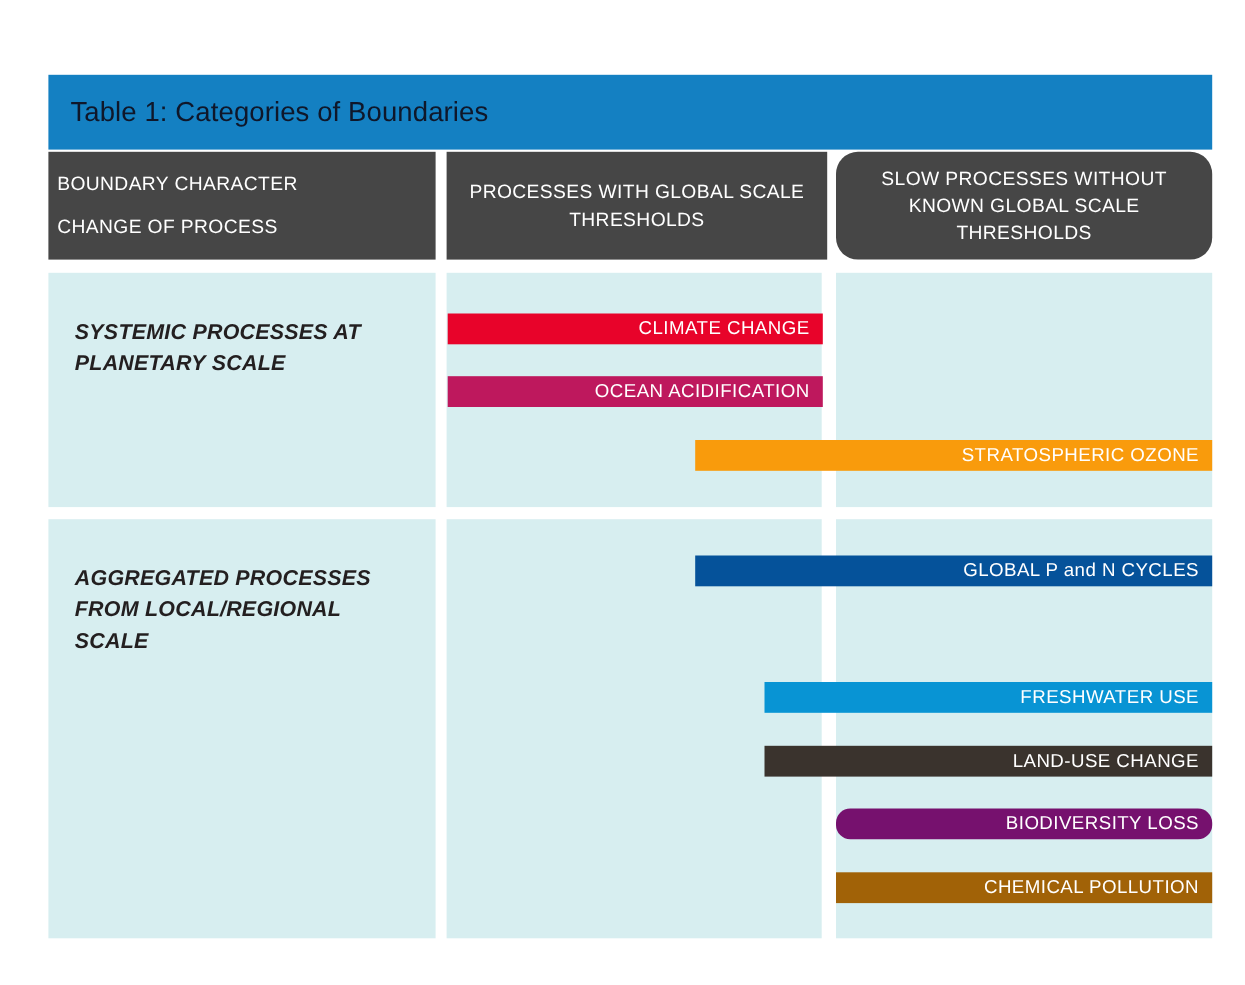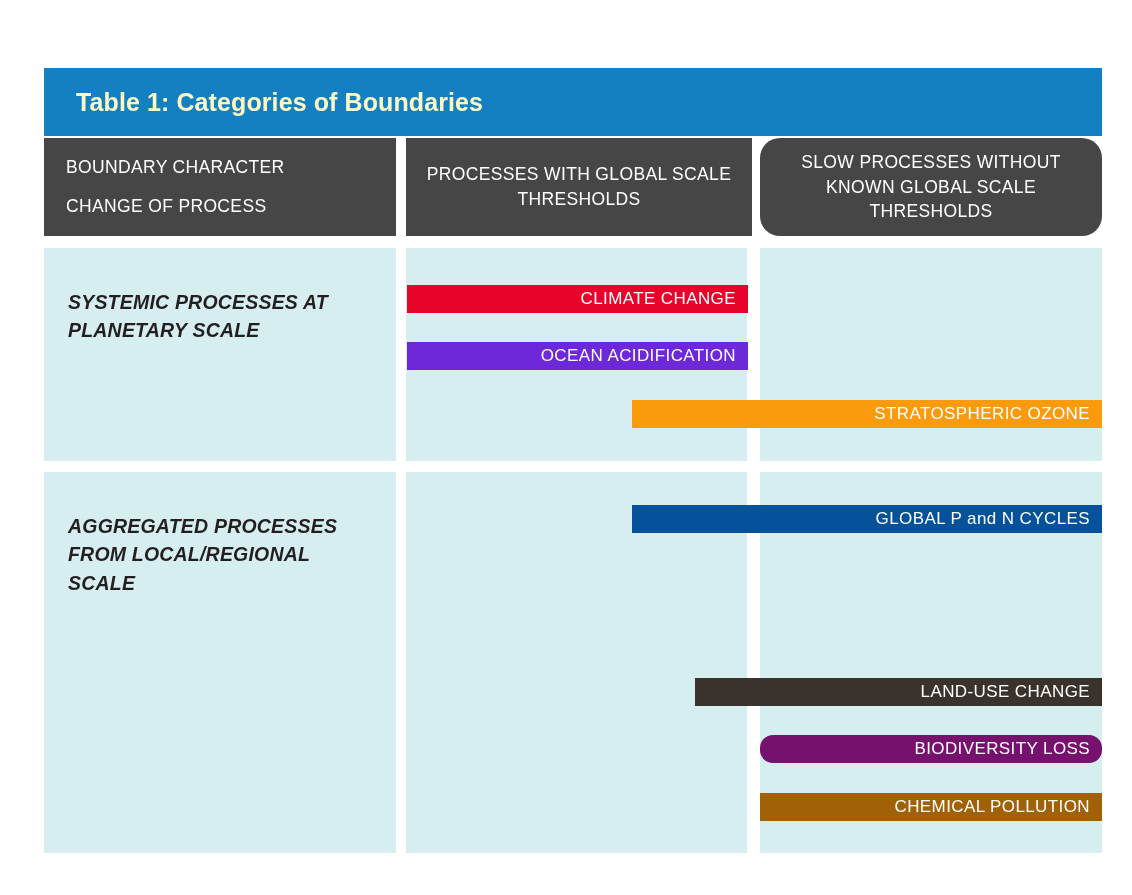--- a/index.html
+++ b/index.html
@@ -26,25 +26,25 @@
     position: absolute;
     left: 0;
     top: 0;
     width: 1058px;
     height: 68px;
     background: #1480c2;
     display: flex;
     align-items: center;
   }
   .title-text {
-    color: #fef9c3;
+    color: #0f172a;
     font-size: 25px;
-    font-weight: bold;
+    font-weight: normal;
     letter-spacing: 0.1px;
-    padding-left: 32px;
+    padding-left: 20px;
     white-space: nowrap;
   }
 
   
   .header-row {
     position: absolute;
     left: 0;
     top: 70px;
     width: 1058px;
     height: 98px;
@@ -55,21 +55,21 @@
     height: 98px;
     background: #464646;
     color: #ffffff;
     display: flex;
     flex-direction: column;
     justify-content: center;
     font-size: 17.5px;
     letter-spacing: 0.35px;
     line-height: 1.42;
   }
-  .hcell.col1 { left: 0px;   width: 352px; align-items: flex-start; padding: 0 22px; }
+  .hcell.col1 { left: 0px;   width: 352px; align-items: flex-start; padding: 0 8px; }
   .hcell.col2 { left: 362px; width: 346px; align-items: center; text-align: center; padding: 0 12px; }
   .hcell.col3 { left: 716px; width: 342px; align-items: center; text-align: center; padding: 0 12px; border-radius: 20px; }
 
   .hcell.col1 .hline { margin: 7px 0; }
 
   
   .body-row { position: absolute; left: 0; width: 1058px; }
   .row1 { top: 180px; height: 213px; }
   .row2 { top: 404px; height: 381px; }
 
@@ -150,28 +150,31 @@
       <div class="row-label">AGGREGATED PROCESSES FROM LOCAL/REGIONAL SCALE</div>
     </div>
     <div class="cell col2"></div>
     <div class="cell col3"></div>
   </div>
 
   <div class="bars-layer" id="bars-layer">
       <div class="bar" style="left: 363px; width: 341px; top: 217px; background: rgb(232, 3, 42);">
         <span class="bar-label">CLIMATE CHANGE</span>
       </div>
-      <div class="bar" style="left: 363px; width: 341px; top: 274px; background: #6d28d9; align-items: center;">
+      <div class="bar" style="left: 363px; width: 341px; top: 274px; background: #be185d; align-items: center;">
         <span class="bar-label">OCEAN ACIDIFICATION</span>
       </div>
       <div class="bar" style="left: 588px; width: 470px; top: 332px; background: rgb(249, 155, 12);">
         <span class="bar-label">STRATOSPHERIC OZONE</span>
       </div>
       <div class="bar" style="left: 588px; width: 470px; top: 437px; background: rgb(5, 82, 154);">
         <span class="bar-label">GLOBAL P and N CYCLES</span>
+      </div>
+      <div class="bar" style="left: 651px; width: 407px; top: 552px; background: rgb(8, 148, 212);">
+        <span class="bar-label">FRESHWATER USE</span>
       </div>
       <div class="bar" style="left: 651px; width: 407px; top: 610px; background: rgb(58, 51, 45);">
         <span class="bar-label">LAND-USE CHANGE</span>
       </div>
       <div class="bar" style="left: 716px; width: 342px; top: 667px; background: rgb(118, 17, 110); border-radius: 13px;">
         <span class="bar-label">BIODIVERSITY LOSS</span>
       </div>
       <div class="bar" style="left: 716px; width: 342px; top: 725px; background: #a16207;">
         <span class="bar-label">CHEMICAL POLLUTION</span>
       </div>

